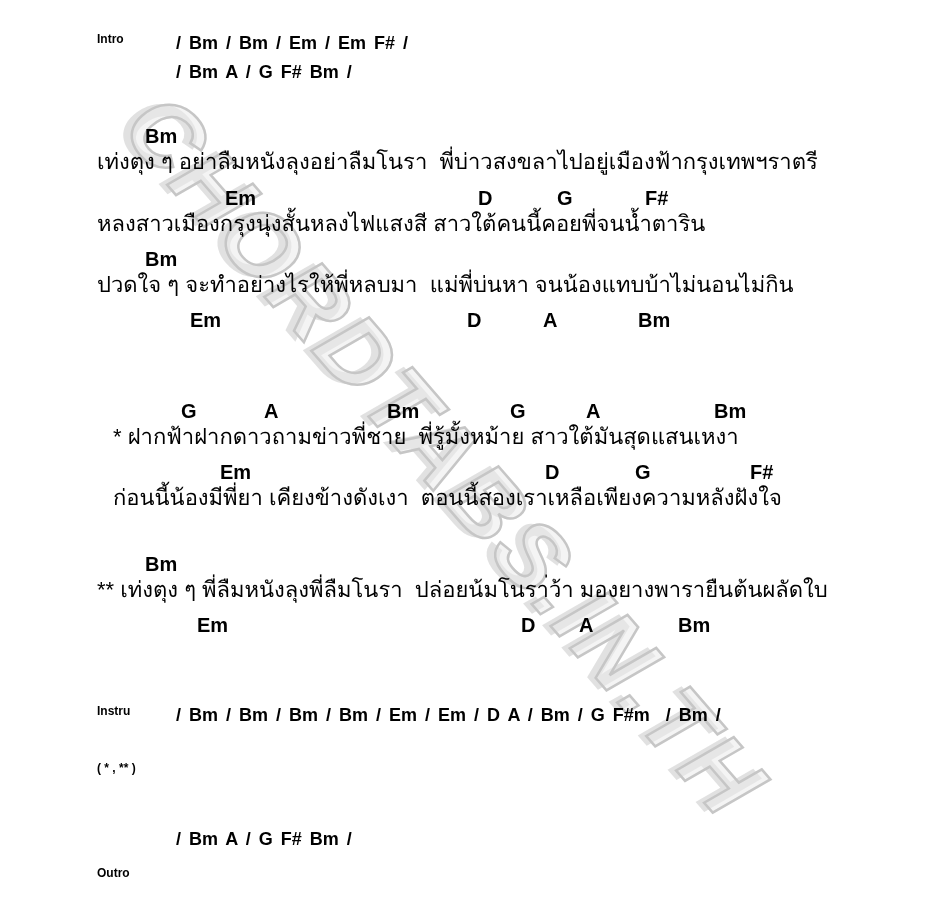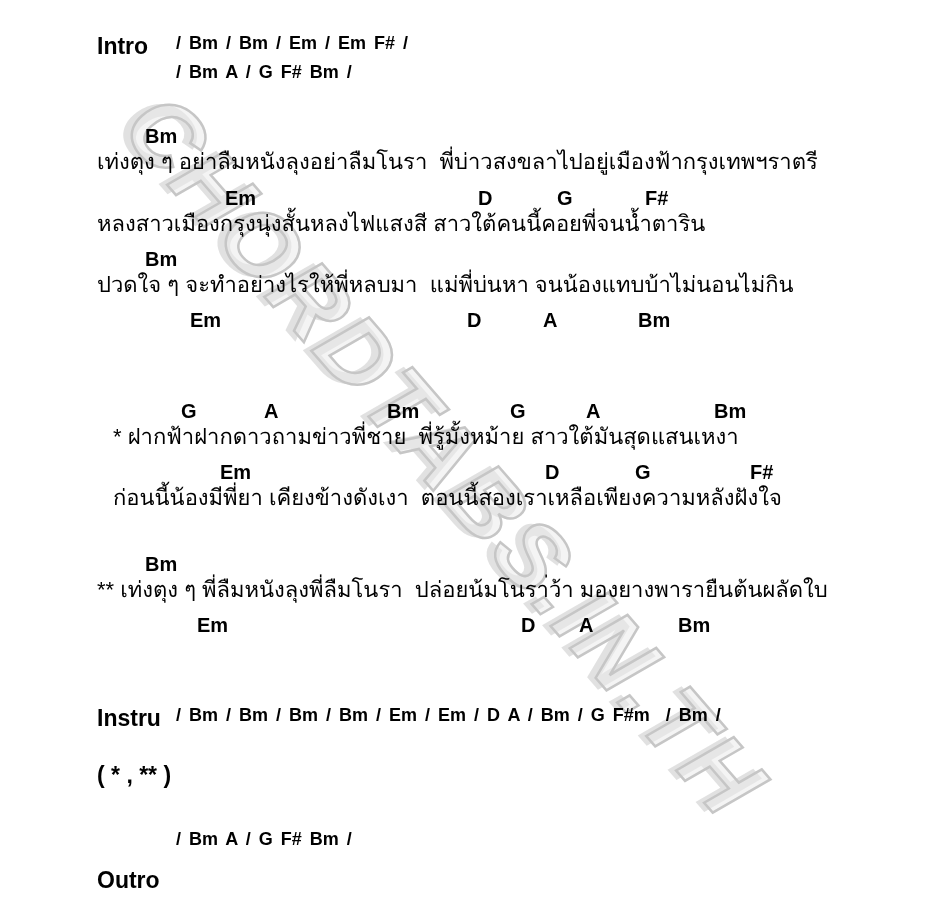--- a/index.html
+++ b/index.html
@@ -42,21 +42,21 @@
     z-index: 1;
   }
   .tok {
     position: absolute;
     white-space: pre;
     color: #000;
     line-height: 1.15;
   }
   .tok.label {
     font-weight: 700;
-    font-size: 23px;
+    font-size: 12px;
   }
   .tok.chord {
     font-weight: 700;
     font-size: 20px;
   }
   .tok.chordrun {
     font-weight: 700;
     font-size: 18px;
     word-spacing: 3px;
   }

